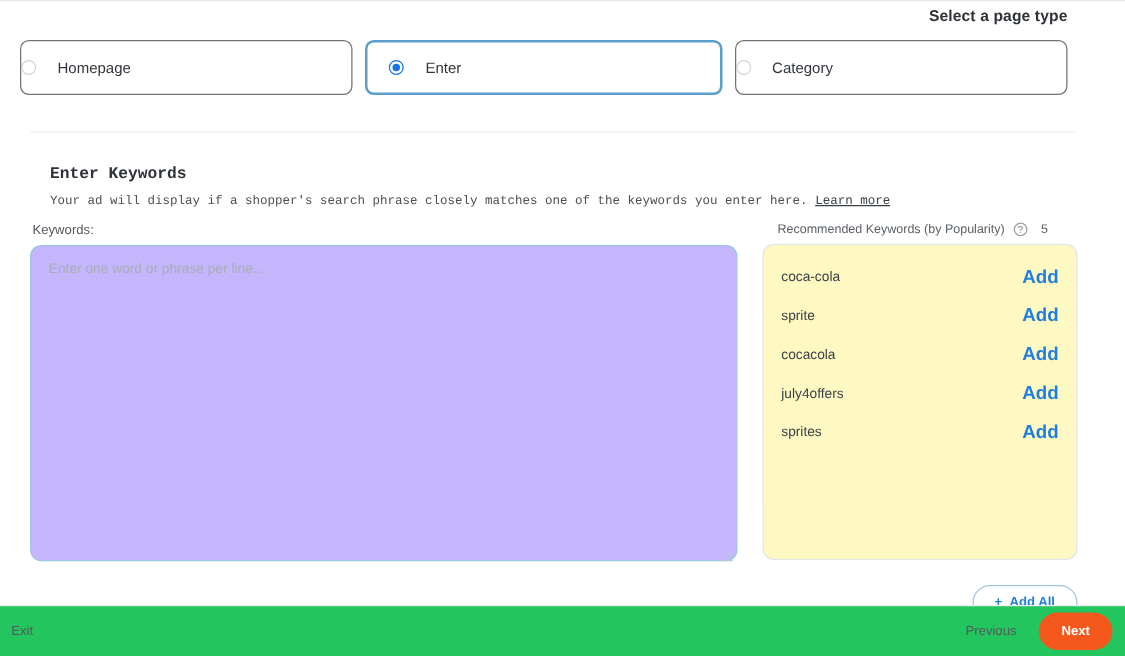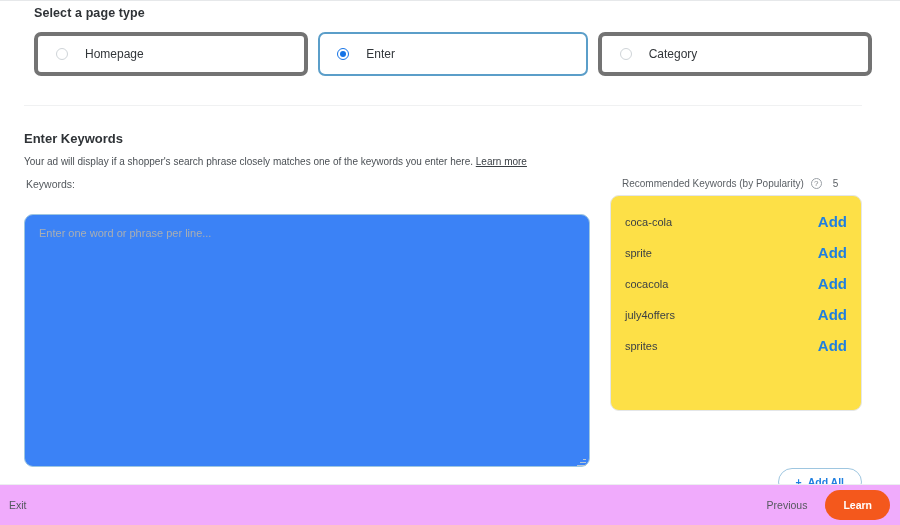--- a/index.html
+++ b/index.html
@@ -21,43 +21,43 @@
     top: 0; left: 0;
     width: 900px;
     height: 1px;
     background: #e6e8ea;
   }
 
   
   .page-type-section {
     position: absolute;
     top: 6px;
-    left: 34px;
+    left: 16px;
     width: 838px;
+    text-align: right;
   }
   .section-label {
     font-size: 12.5px;
     font-weight: 600;
     color: #2f3337;
     letter-spacing: 0.1px;
     margin: 0 0 12px 0;
   }
   .radio-card-row {
     display: flex;
     gap: 10px;
   }
   .radio-card {
     flex: 1 1 0;
     height: 44px;
-    border: 4px solid #737373;
+    border: 1px solid #737373;
     border-radius: 7px;
     background: #ffffff;
     display: flex;
     align-items: center;
-    padding-left: 18px;
     box-sizing: border-box;
     cursor: pointer;
   }
   .radio-card.selected {
     border: 2px solid #5b9ec9;
     padding-left: 17px;
   }
   .radio-dot {
     width: 12px;
     height: 12px;
@@ -94,22 +94,23 @@
     left: 24px;
     width: 838px;
     height: 1px;
     background: #f0f1f2;
   }
 
   
   .keywords-section {
     position: absolute;
     top: 131px;
-    left: 24px;
+    left: 40px;
     width: 838px;
+    font-family: Liberation Mono, monospace;
   }
   .kw-heading {
     font-size: 13px;
     font-weight: 600;
     color: #2f3337;
     margin: 0 0 9px 0;
   }
   .kw-desc {
     font-size: 10px;
     color: #4b5055;
@@ -129,29 +130,29 @@
   }
   .kw-left {
     position: absolute;
     left: 0;
     top: 0;
     width: 566px;
   }
   .field-label {
     font-size: 10.5px;
     color: #54595e;
-    margin: 0 0 24px 2px;
+    margin: 0 0 6px 2px;
   }
   .kw-textarea {
     width: 566px;
     height: 253px;
     box-sizing: border-box;
     border: 1.5px solid #9ec6e0;
     border-radius: 9px;
-    background: #3b82f6;
+    background: #c4b5fd;
     padding: 12px 14px;
     font-family: "Liberation Sans", sans-serif;
     font-size: 11px;
     color: #32363a;
     resize: none;
     outline: none;
   }
   .kw-textarea::placeholder {
     color: #a9aeb3;
   }
@@ -203,25 +204,25 @@
     cursor: pointer;
     font-family: "Liberation Sans", sans-serif;
   }
   .rec-count {
     font-size: 10px;
     color: #5a5f64;
     margin-left: 11px;
   }
   .rec-panel {
     width: 252px;
-    height: 216px;
+    height: 253px;
     box-sizing: border-box;
     border: 1px solid #e4e6e8;
     border-radius: 9px;
-    background: #fde047;
+    background: #fef9c3;
     padding: 10px 14px 0 14px;
     overflow: hidden;
   }
   .rec-row {
     height: 31px;
     display: flex;
     align-items: center;
     justify-content: space-between;
   }
   .rec-kw {
@@ -259,21 +260,21 @@
   }
 
   
   .footer {
     position: absolute;
     left: 0;
     bottom: 0;
     width: 900px;
     height: 40px;
     border-top: 1px solid #eceef0;
-    background: #f0abfc;
+    background: #22c55e;
     display: flex;
     align-items: center;
   }
   .footer-exit {
     position: absolute;
     left: 9px;
     font-size: 10.5px;
     color: #54595e;
     cursor: pointer;
   }
@@ -393,15 +394,15 @@
       <span>Add All</span>
     </button>
   </div>
 
 </div>
 
 <div class="footer">
   <span class="footer-exit">Exit</span>
   <div class="footer-right">
     <button class="btn-previous">Previous</button>
-    <button class="btn-next">Learn</button>
+    <button class="btn-next">Next</button>
   </div>
 </div>
 
 </body></html>

